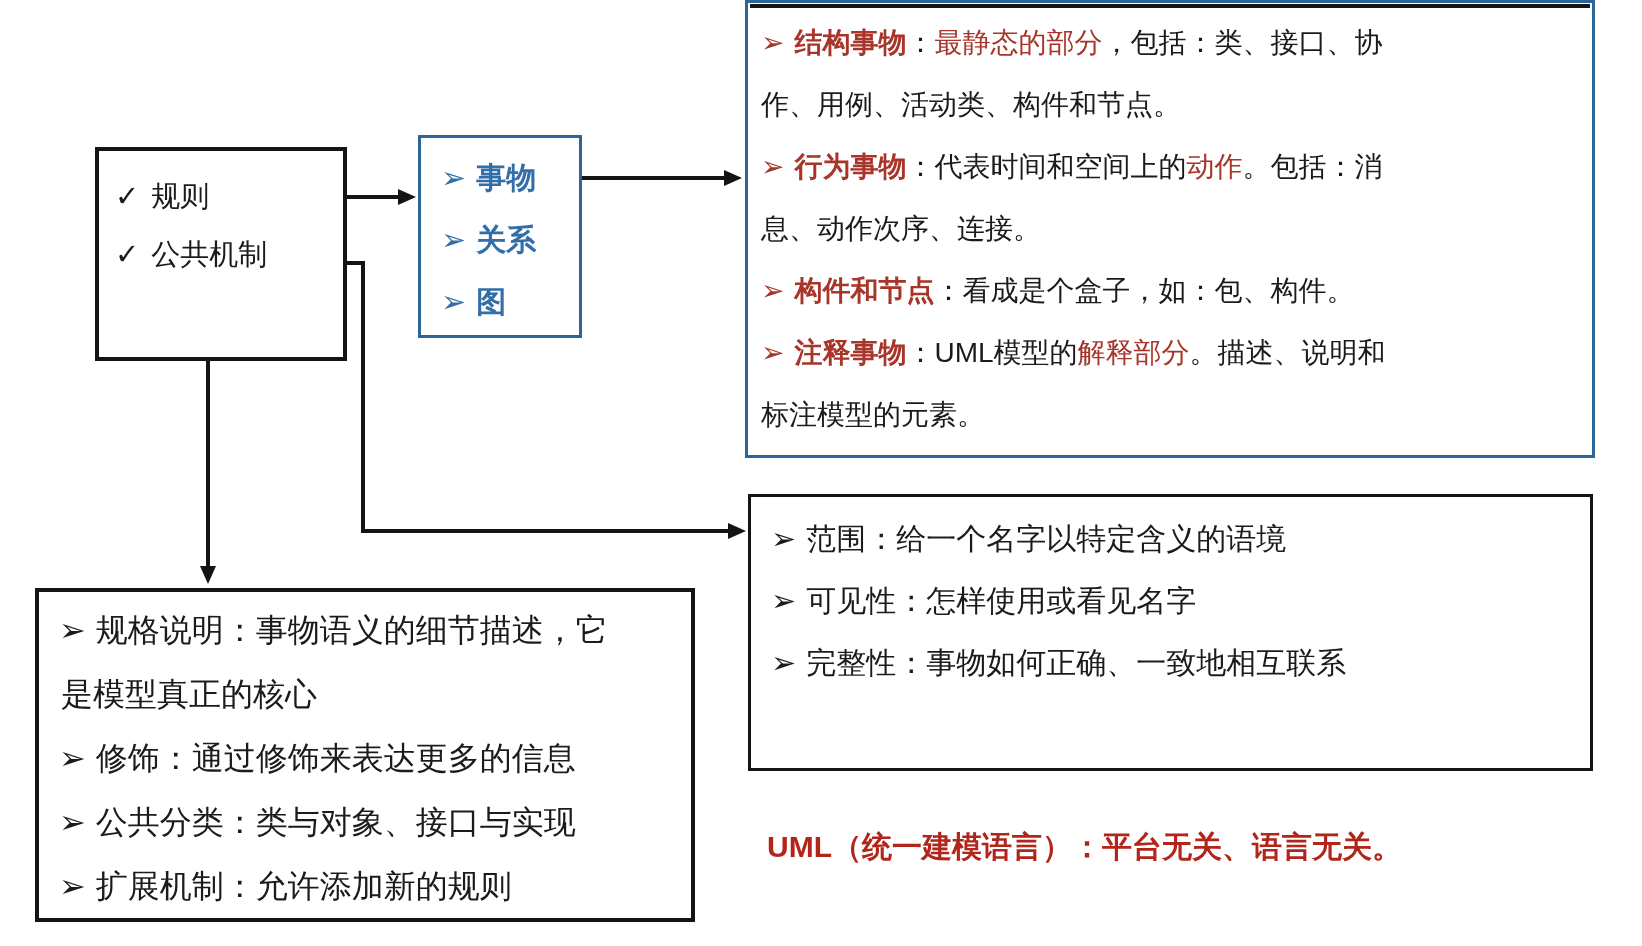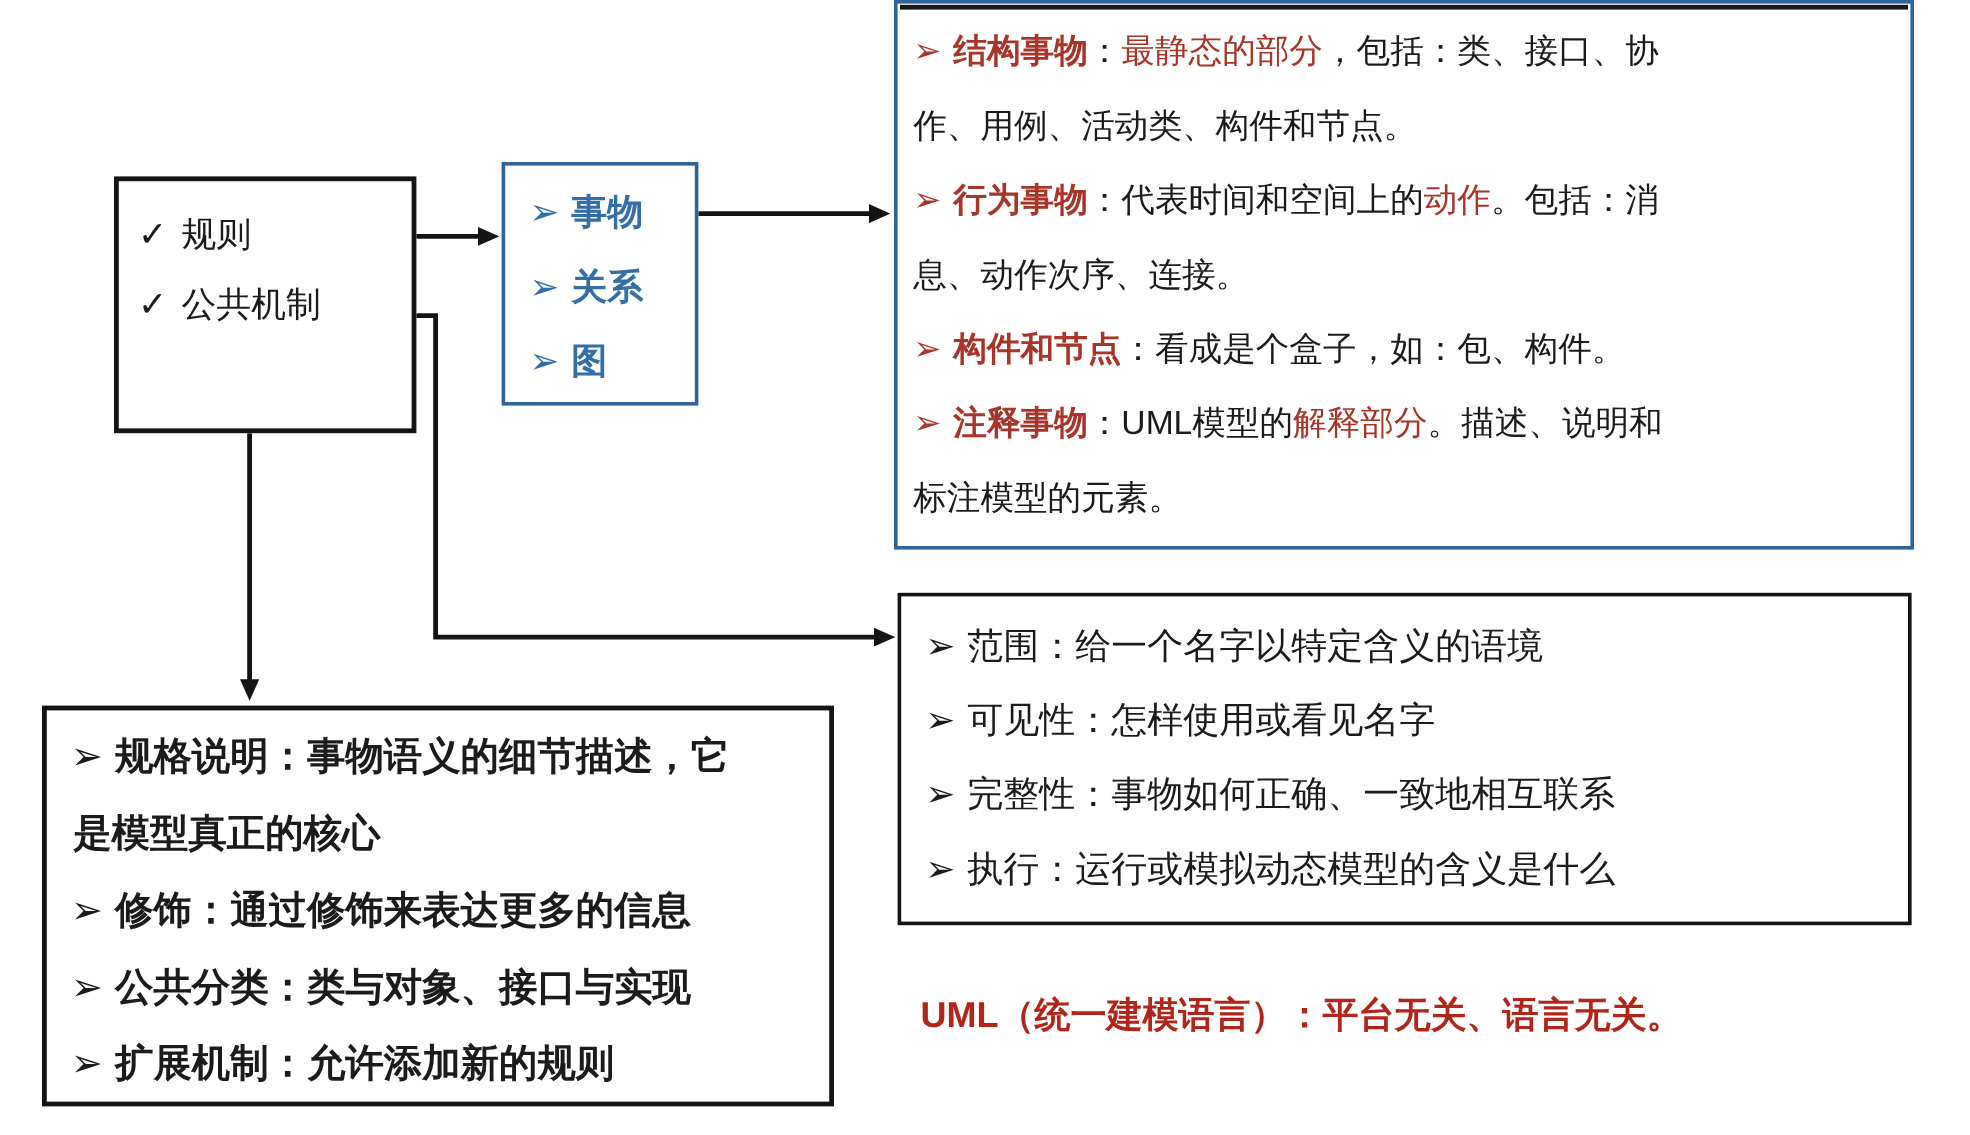--- a/index.html
+++ b/index.html
@@ -39,21 +39,21 @@
   .rb{color:#a73529;font-weight:bold;}
   .k{color:#1b1b1b;}
 
   
   #rules-box{left:748px;top:479px;width:845px;height:277px;margin-top:15px;}
   #rules-box .inner{padding:11px 8px 0 20px;}
   #rules-box .line{line-height:62px;font-size:30px;white-space:nowrap;}
 
   
   #mech-box{left:35px;top:588px;width:660px;height:334px;border-width:4px;}
-  #mech-box .inner{padding:6px 8px 0 20px;font-weight:bold;}
+  #mech-box .inner{padding:6px 8px 0 20px;}
   #mech-box .line{line-height:64px;font-size:32px;white-space:nowrap;}
   #mech-box .cont{padding-left:2px;}
 
   
   #caption{position:absolute;left:767px;top:828px;font-size:30px;line-height:38px;
            font-weight:bold;color:#b2251a;white-space:nowrap;}
 
   
   #connectors{position:absolute;left:0;top:0;width:1642px;height:946px;pointer-events:none;}
 </style>
@@ -130,23 +130,20 @@
     <div class="inner">
       <div class="line">
         <span class="bullet b-black">➢</span><span>范围：给一个名字以特定含义的语境</span>
       </div>
       <div class="line">
         <span class="bullet b-black">➢</span><span>可见性：怎样使用或看见名字</span>
       </div>
       <div class="line">
         <span class="bullet b-black">➢</span><span>完整性：事物如何正确、一致地相互联系</span>
       </div>
-      <div class="line">
-        <span class="bullet b-black">➢</span><span>执行：运行或模拟动态模型的含义是什么</span>
-      </div>
     </div>
   </div>
 
   <div class="box black-box" id="mech-box">
     <div class="inner">
       <div class="line">
         <span class="bullet b-black">➢</span><span>规格说明：事物语义的细节描述，它</span>
       </div>
       <div class="line cont">
         <span>是模型真正的核心</span>

